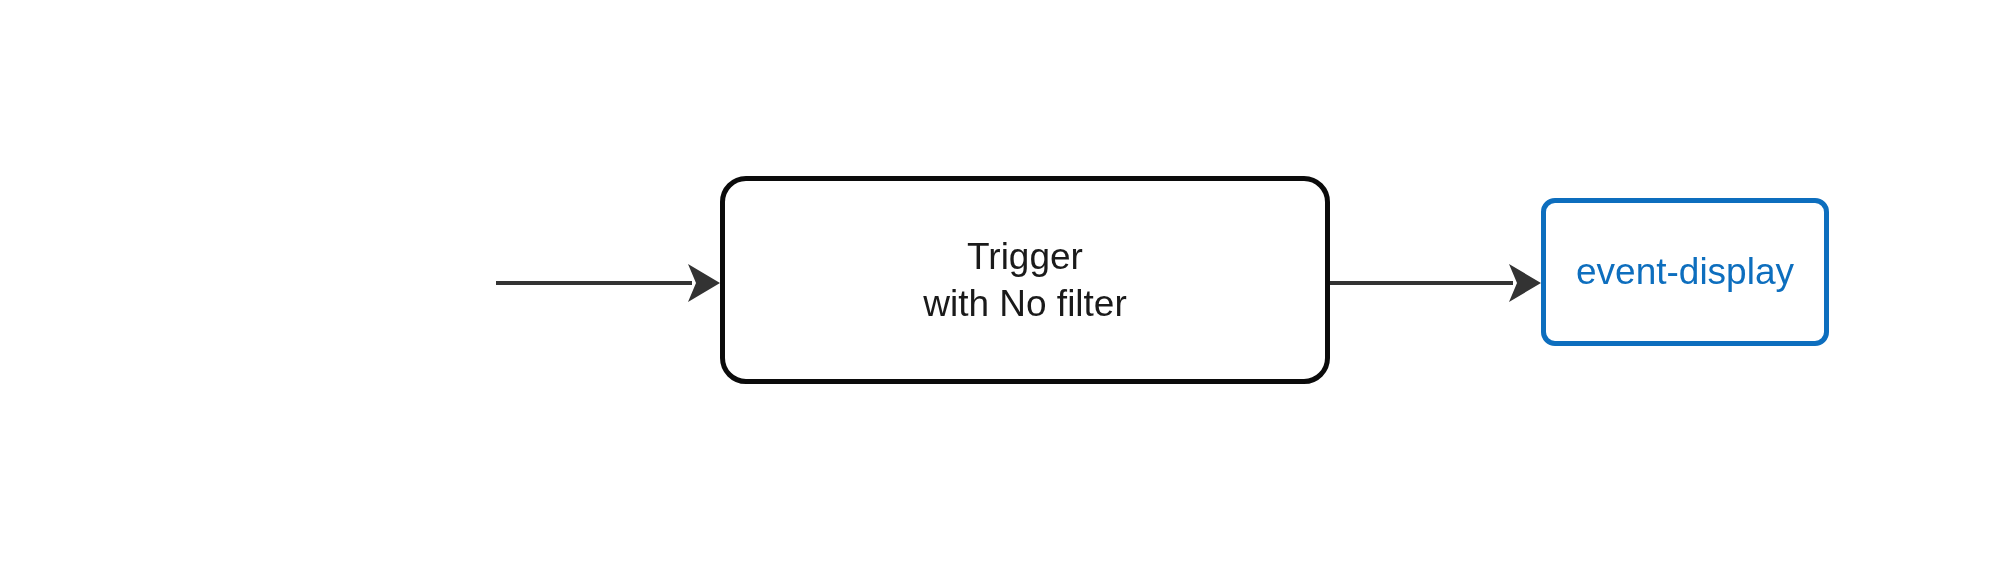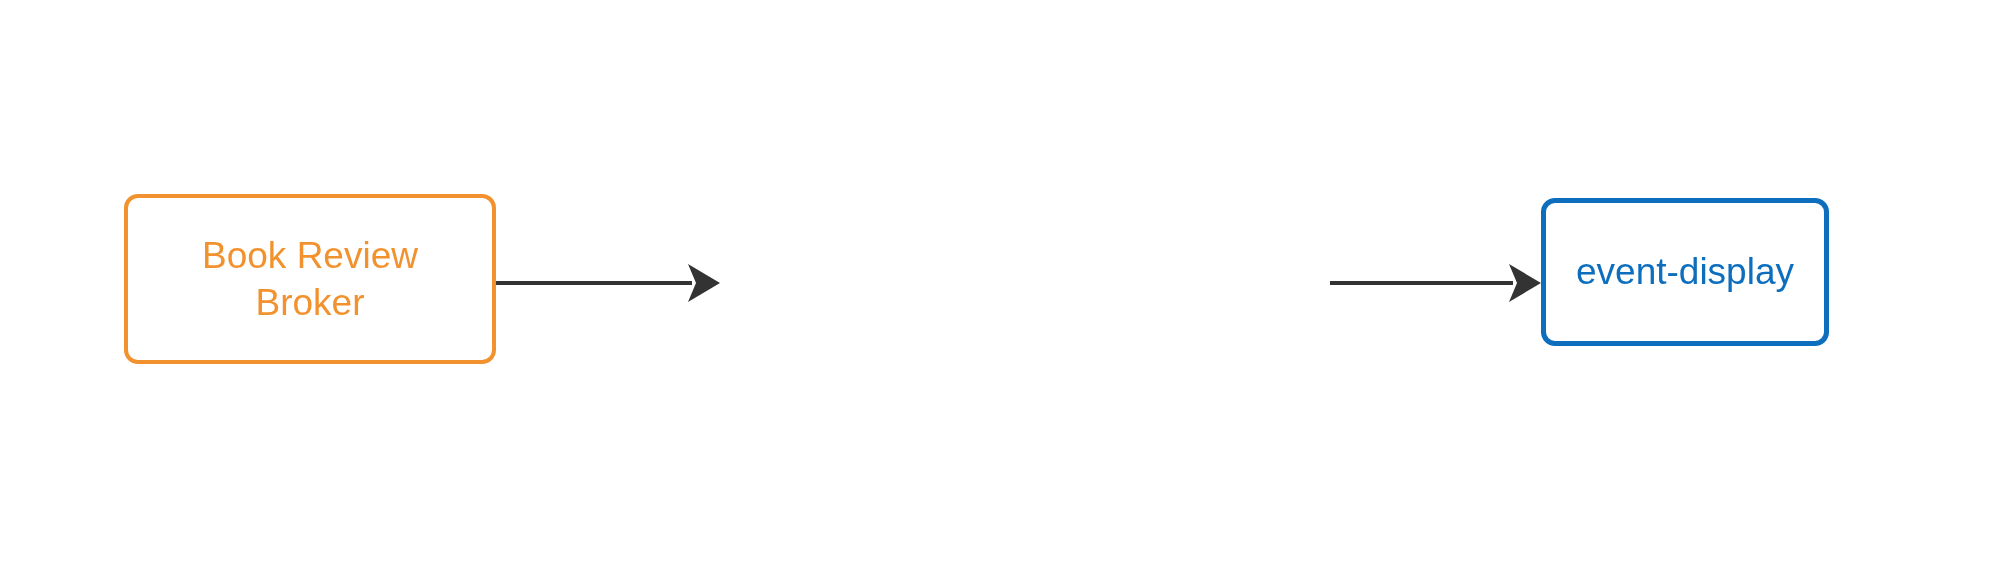--- a/index.html
+++ b/index.html
@@ -95,30 +95,30 @@
     top: 258px;
     width: 213px;
     height: 50px;
   }
 </style>
 </head>
 <body>
 
 <div id="canvas">
 
-  <div class="node" id="node-broker">
-    <span class="node-label">Book Review
-Broker</span>
-  </div>
 
   <svg class="edge" id="edge-broker-trigger" viewBox="0 0 226 50" width="226" height="50" xmlns="http://www.w3.org/2000/svg">
     <line class="edge-line" x1="0" y1="25" x2="196" y2="25"></line>
     <polygon class="edge-head" points="192,6 224,25 192,44 200,25"></polygon>
   </svg>
 
+  <div class="node" id="node-trigger">
+    <span class="node-label">Trigger
+with No filter</span>
+  </div>
 
   <svg class="edge" id="edge-trigger-sink" viewBox="0 0 213 50" width="213" height="50" xmlns="http://www.w3.org/2000/svg">
     <line class="edge-line" x1="0" y1="25" x2="183" y2="25"></line>
     <polygon class="edge-head" points="179,6 211,25 179,44 187,25"></polygon>
   </svg>
 
   <div class="node" id="node-sink">
     <span class="node-label">event-display</span>
   </div>
 

